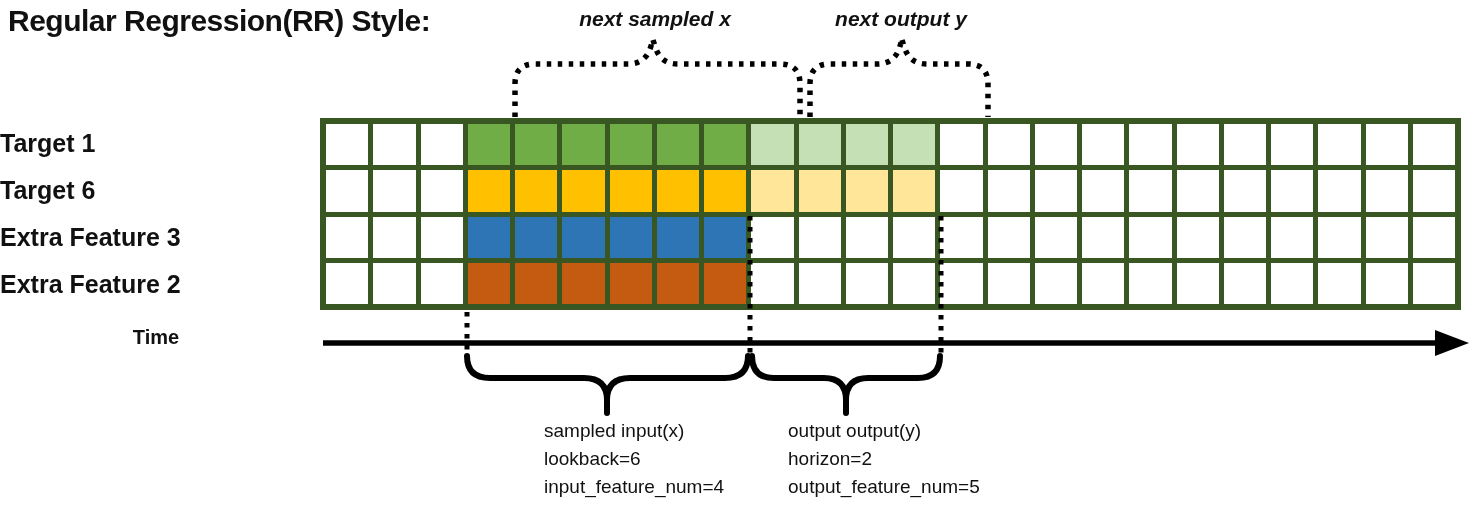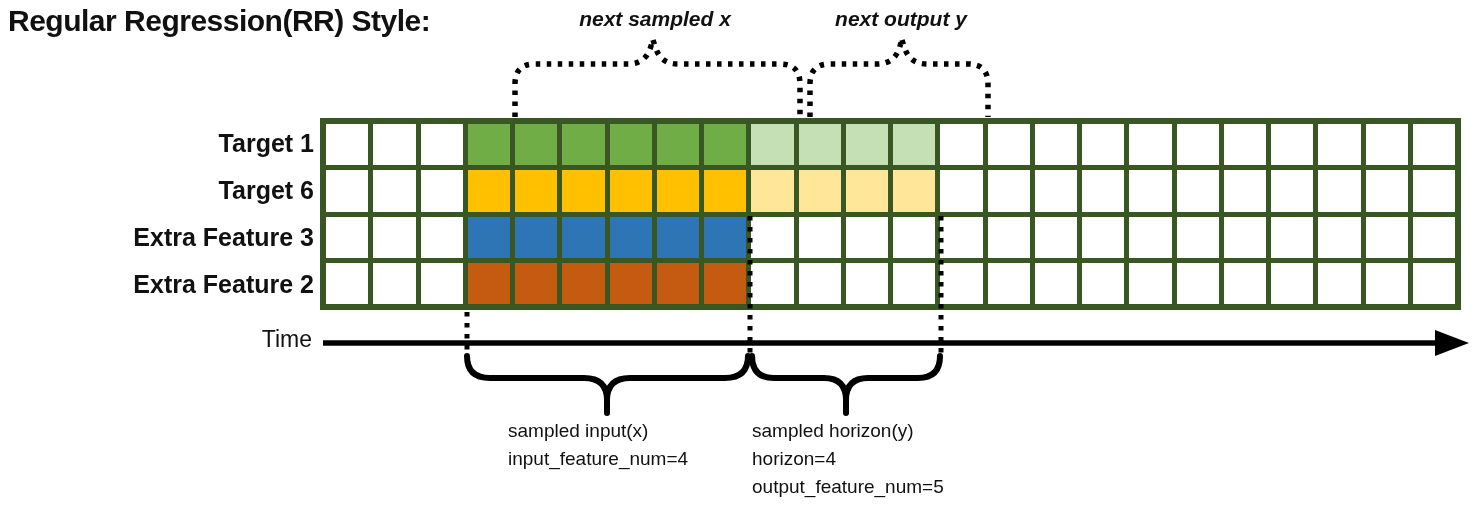--- a/index.html
+++ b/index.html
@@ -10,39 +10,39 @@
   .title{
     position:absolute;left:8px;top:4px;font-size:30px;font-weight:bold;letter-spacing:-0.5px;
   }
   .brace-label{
     position:absolute;top:7px;width:300px;text-align:center;
     font-size:21px;font-style:italic;font-weight:bold;
   }
   .brace-label.x{left:505px;}
   .brace-label.y{left:751px;}
   .row-label{
-    position:absolute;left:0;width:314px;text-align:right;
+    position:absolute;left:0;width:314px;
     font-size:25px;font-weight:bold;line-height:30px;
   }
   .row-label.r0{top:128px;}
   .row-label.r1{top:175px;}
   .row-label.r2{top:222px;}
   .row-label.r3{top:269px;}
   .grid{
     position:absolute;left:320px;top:118px;width:1141px;height:192px;
     box-sizing:border-box;display:grid;gap:5px;padding:6px;
   }
   .cell{width:100%;height:100%;}
   .time-label{
-    position:absolute;left:0;top:326px;width:312px;text-align:right;
-    font-size:23px;font-weight:normal;
+    position:absolute;left:0;top:326px;width:312px;text-align:center;
+    font-size:20px;font-weight:bold;
   }
   .overlay{position:absolute;left:0;top:0;pointer-events:none;}
   .anno{
-    position:absolute;top:417px;font-size:19px;line-height:28px;white-space:nowrap;
+    position:absolute;top:417px;font-size:19px;line-height:28px;white-space:nowrap;margin-left:36px;
   }
   .anno.input{left:508px;}
   .anno.output{left:752px;}
 </style>
 </head>
 <body>
 
 <div class="stage">
 
   <div class="title">Regular Regression(RR) Style:</div>
@@ -173,21 +173,22 @@
       <polygon points="1435,330 1469,343 1435,356" fill="#000"></polygon>
     </g>
 
     <path d="M467,356 Q467,378 490,378 H584 Q607,378 607,400 V413 M607,413 V400 Q607,378 630,378 H725 Q748,378 748,356" fill="none" stroke="#000" stroke-width="6" stroke-linecap="round"></path>
 
     <path d="M752,356 Q752,378 774,378 H824 Q846,378 846,400 V413 M846,413 V400 Q846,378 868,378 H918 Q940,378 940,356" fill="none" stroke="#000" stroke-width="6" stroke-linecap="round"></path>
   </svg>
 
   <div class="anno input">
     <div>sampled input(x)</div>
+    <div>lookback=6</div>
     <div>input_feature_num=4</div>
   </div>
   <div class="anno output">
-    <div>sampled horizon(y)</div>
-    <div>horizon=4</div>
+    <div>output output(y)</div>
+    <div>horizon=2</div>
     <div>output_feature_num=5</div>
   </div>
 
 </div>
 
 </body></html>

